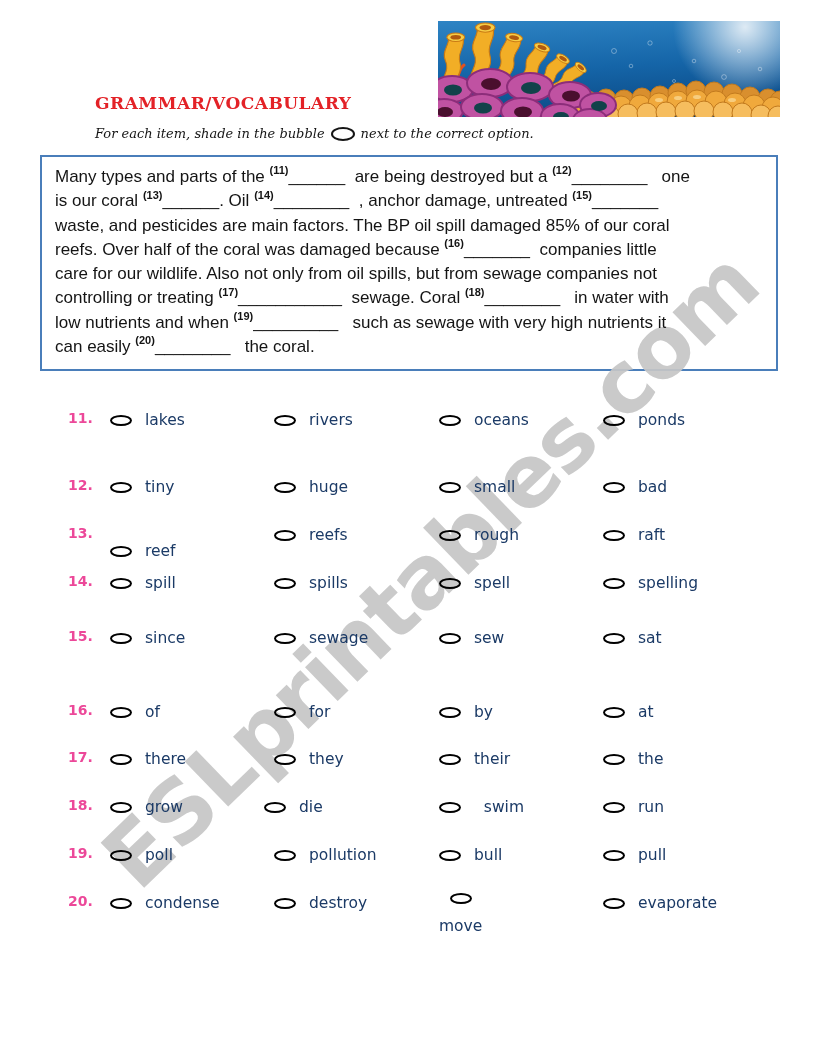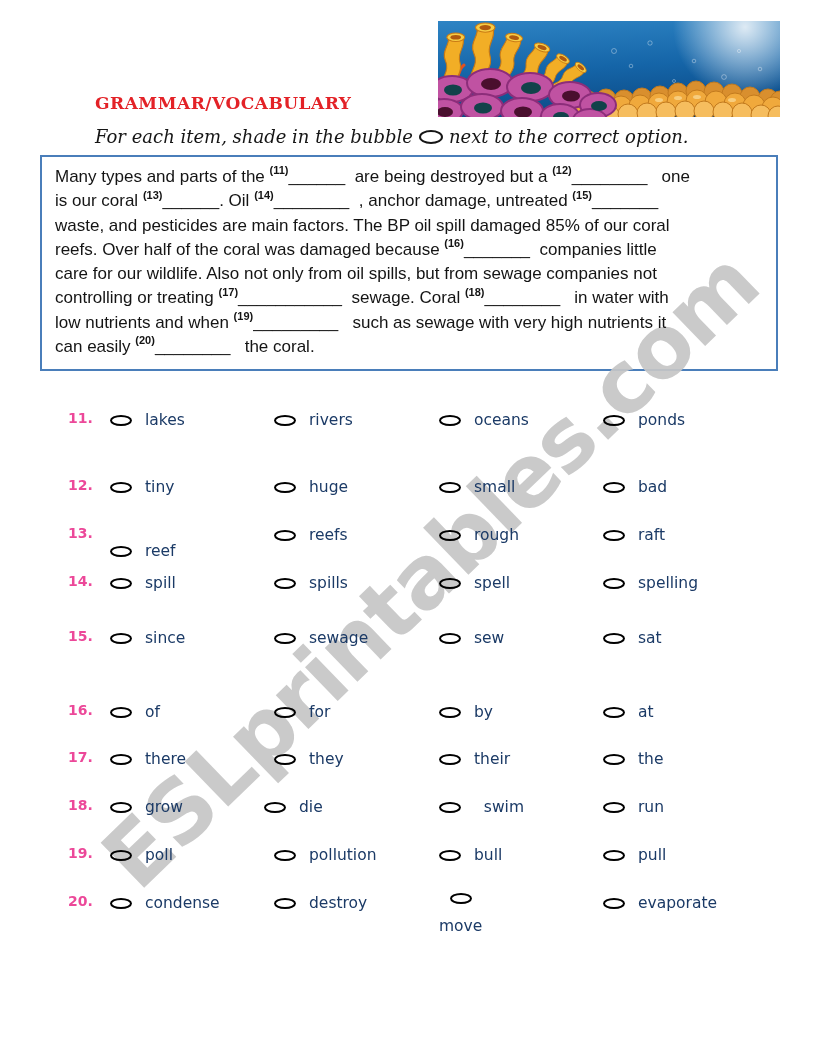--- a/index.html
+++ b/index.html
@@ -18,21 +18,21 @@
 
   
   .content{position:absolute;left:0;top:0;width:821px;height:1062px;z-index:2;}
 
   .heading{position:absolute;left:95px;top:93px;
            font-family:"DejaVu Serif","Liberation Serif",serif;font-weight:bold;
            font-size:17px;letter-spacing:.5px;color:#e32227;}
 
   .instruction{position:absolute;left:95px;top:126px;display:flex;align-items:center;
                font-family:"DejaVu Serif","Liberation Serif",serif;font-style:italic;
-               font-size:18px;color:#151515;}
+               font-size:13px;color:#151515;}
   .bubble-glyph{display:inline-block;width:20px;height:10px;border:2px solid #151515;
                 border-radius:50%;margin:0 6px;background:transparent;flex:none;}
 
   .coral-img{position:absolute;left:438px;top:21px;width:342px;height:96px;display:block;}
 
   .passage-text{position:absolute;left:55px;top:165px;width:712px;
                 font-size:17px;line-height:24.3px;color:#141414;}
   .pline{white-space:pre-wrap;}
   .blank-num{font-size:11px;font-weight:bold;line-height:0;position:relative;top:-1px;
              vertical-align:super;}

